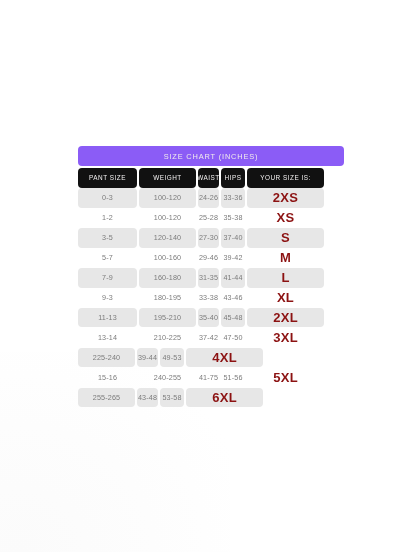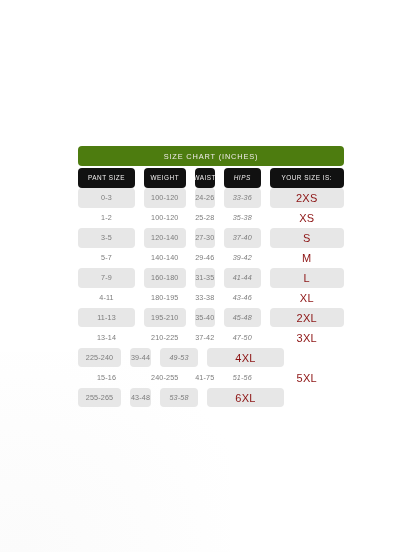--- a/index.html
+++ b/index.html
@@ -29,55 +29,55 @@
   .chart-wrap {
     position: absolute;
     left: 78px;
     top: 146px;
     width: 266px;
   }
 
   
   .title-bar {
     height: 20px;
-    background: #4d7c0f;
+    background: #8b5cf6;
     border-radius: 4px;
     display: flex;
     align-items: center;
     justify-content: center;
     margin-bottom: 2px;
   }
   .title-bar .title-text {
     color: #f2ecec;
     font-size: 7.4px;
     letter-spacing: 0.85px;
     white-space: nowrap;
   }
 
   
   .row {
     display: flex;
-    gap: 9px;
+    gap: 2px;
     height: 19.6px;
     margin-bottom: 0.4px;
   }
   .cell {
     display: flex;
     align-items: center;
     justify-content: center;
     border-radius: 4px;
     white-space: nowrap;
     overflow: hidden;
   }
 
   
   .c1 { width: 59px; }
-  .c2 { width: 43px; justify-content: center; }
+  .c2 { width: 57px; justify-content: center; }
   .c3 { width: 21px; }
-  .c4 { width: 38px; font-style: italic; }
+  .c4 { width: 24px; }
   .c5 { width: 77px; }
 
   
   .header-row .cell {
     background: #111111;
   }
   .header-row .cell span {
     color: #f4f2f2;
     font-size: 6.4px;
     letter-spacing: 0.5px;
@@ -91,22 +91,22 @@
   }
   .body-row.shaded .cell {
     background: #e7e7e7;
   }
   .body-row.plain .cell {
     background: transparent;
   }
   
   .body-row .c5 span {
     color: #8c1212;
-    font-weight: normal;
-    font-size: 11px;
+    font-weight: bold;
+    font-size: 13px;
     letter-spacing: 0.3px;
   }
 </style>
 </head>
 <body>
 
 <div class="bg-wash"></div>
 
 <div class="chart-wrap">
 
@@ -184,21 +184,21 @@
     <div class="cell c5">
         <span>S</span>
       </div>
   </div>
 
   <div class="row body-row plain">
     <div class="cell c1">
         <span>5-7</span>
       </div>
     <div class="cell c2">
-        <span>140-140</span>
+        <span>100-160</span>
       </div>
     <div class="cell c3">
         <span>29-46</span>
       </div>
     <div class="cell c4">
         <span>39-42</span>
       </div>
     <div class="cell c5">
         <span>M</span>
       </div>
@@ -217,21 +217,21 @@
     <div class="cell c4">
         <span>41-44</span>
       </div>
     <div class="cell c5">
         <span>L</span>
       </div>
   </div>
 
   <div class="row body-row plain">
     <div class="cell c1">
-        <span>4-11</span>
+        <span>9-3</span>
       </div>
     <div class="cell c2">
         <span>180-195</span>
       </div>
     <div class="cell c3">
         <span>33-38</span>
       </div>
     <div class="cell c4">
         <span>43-46</span>
       </div>

